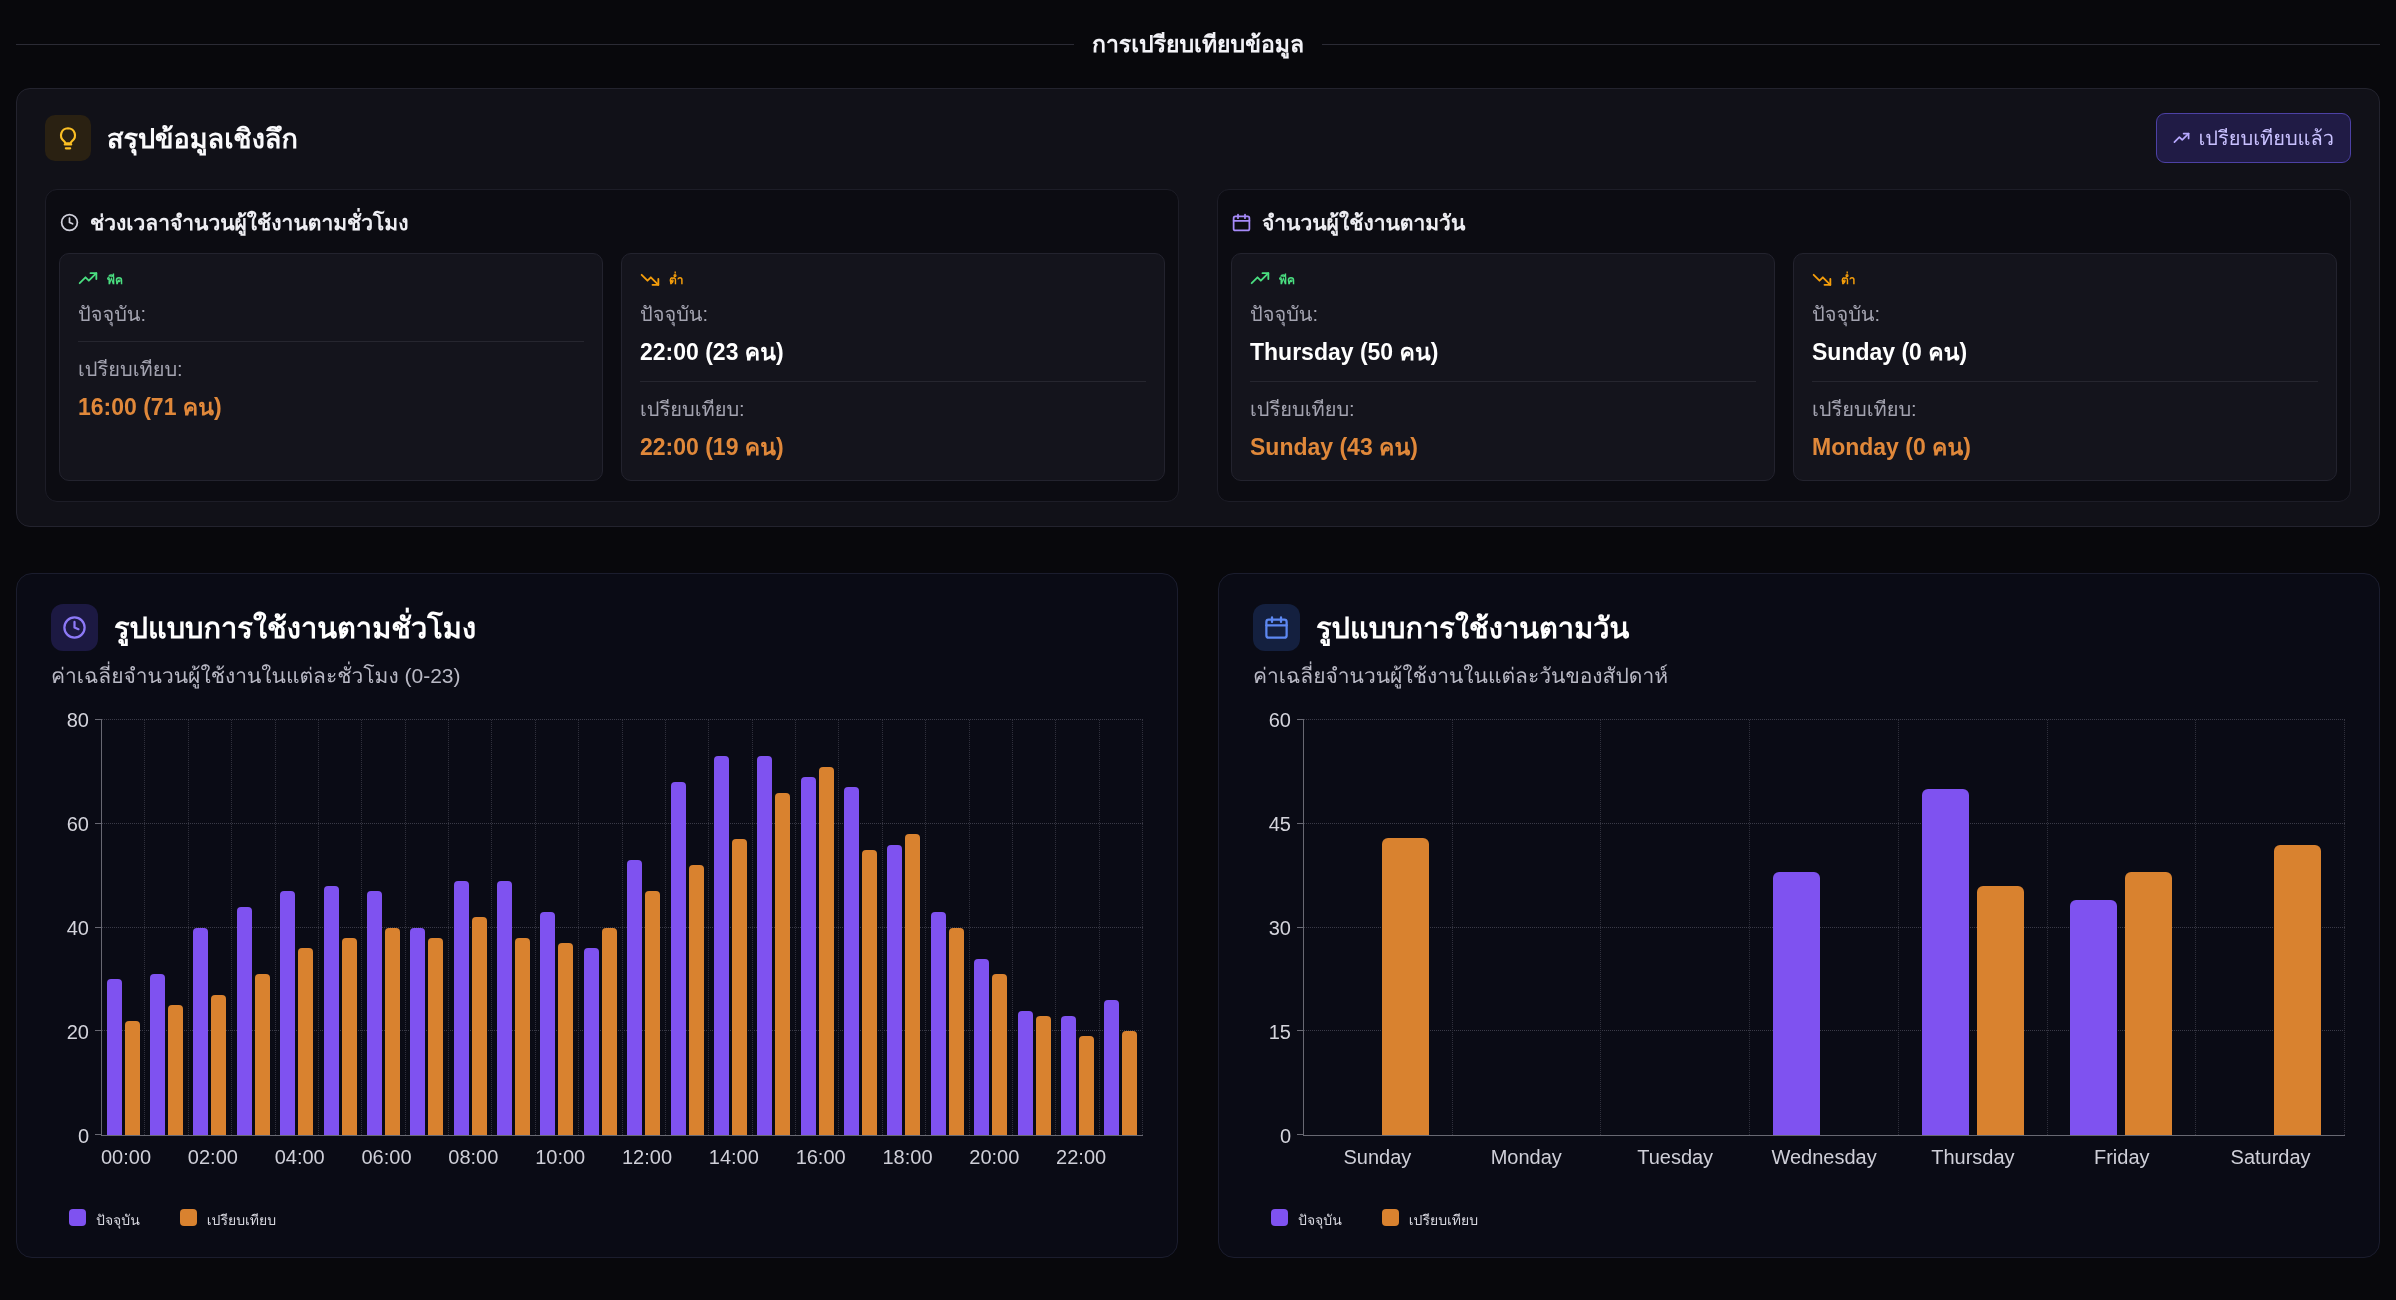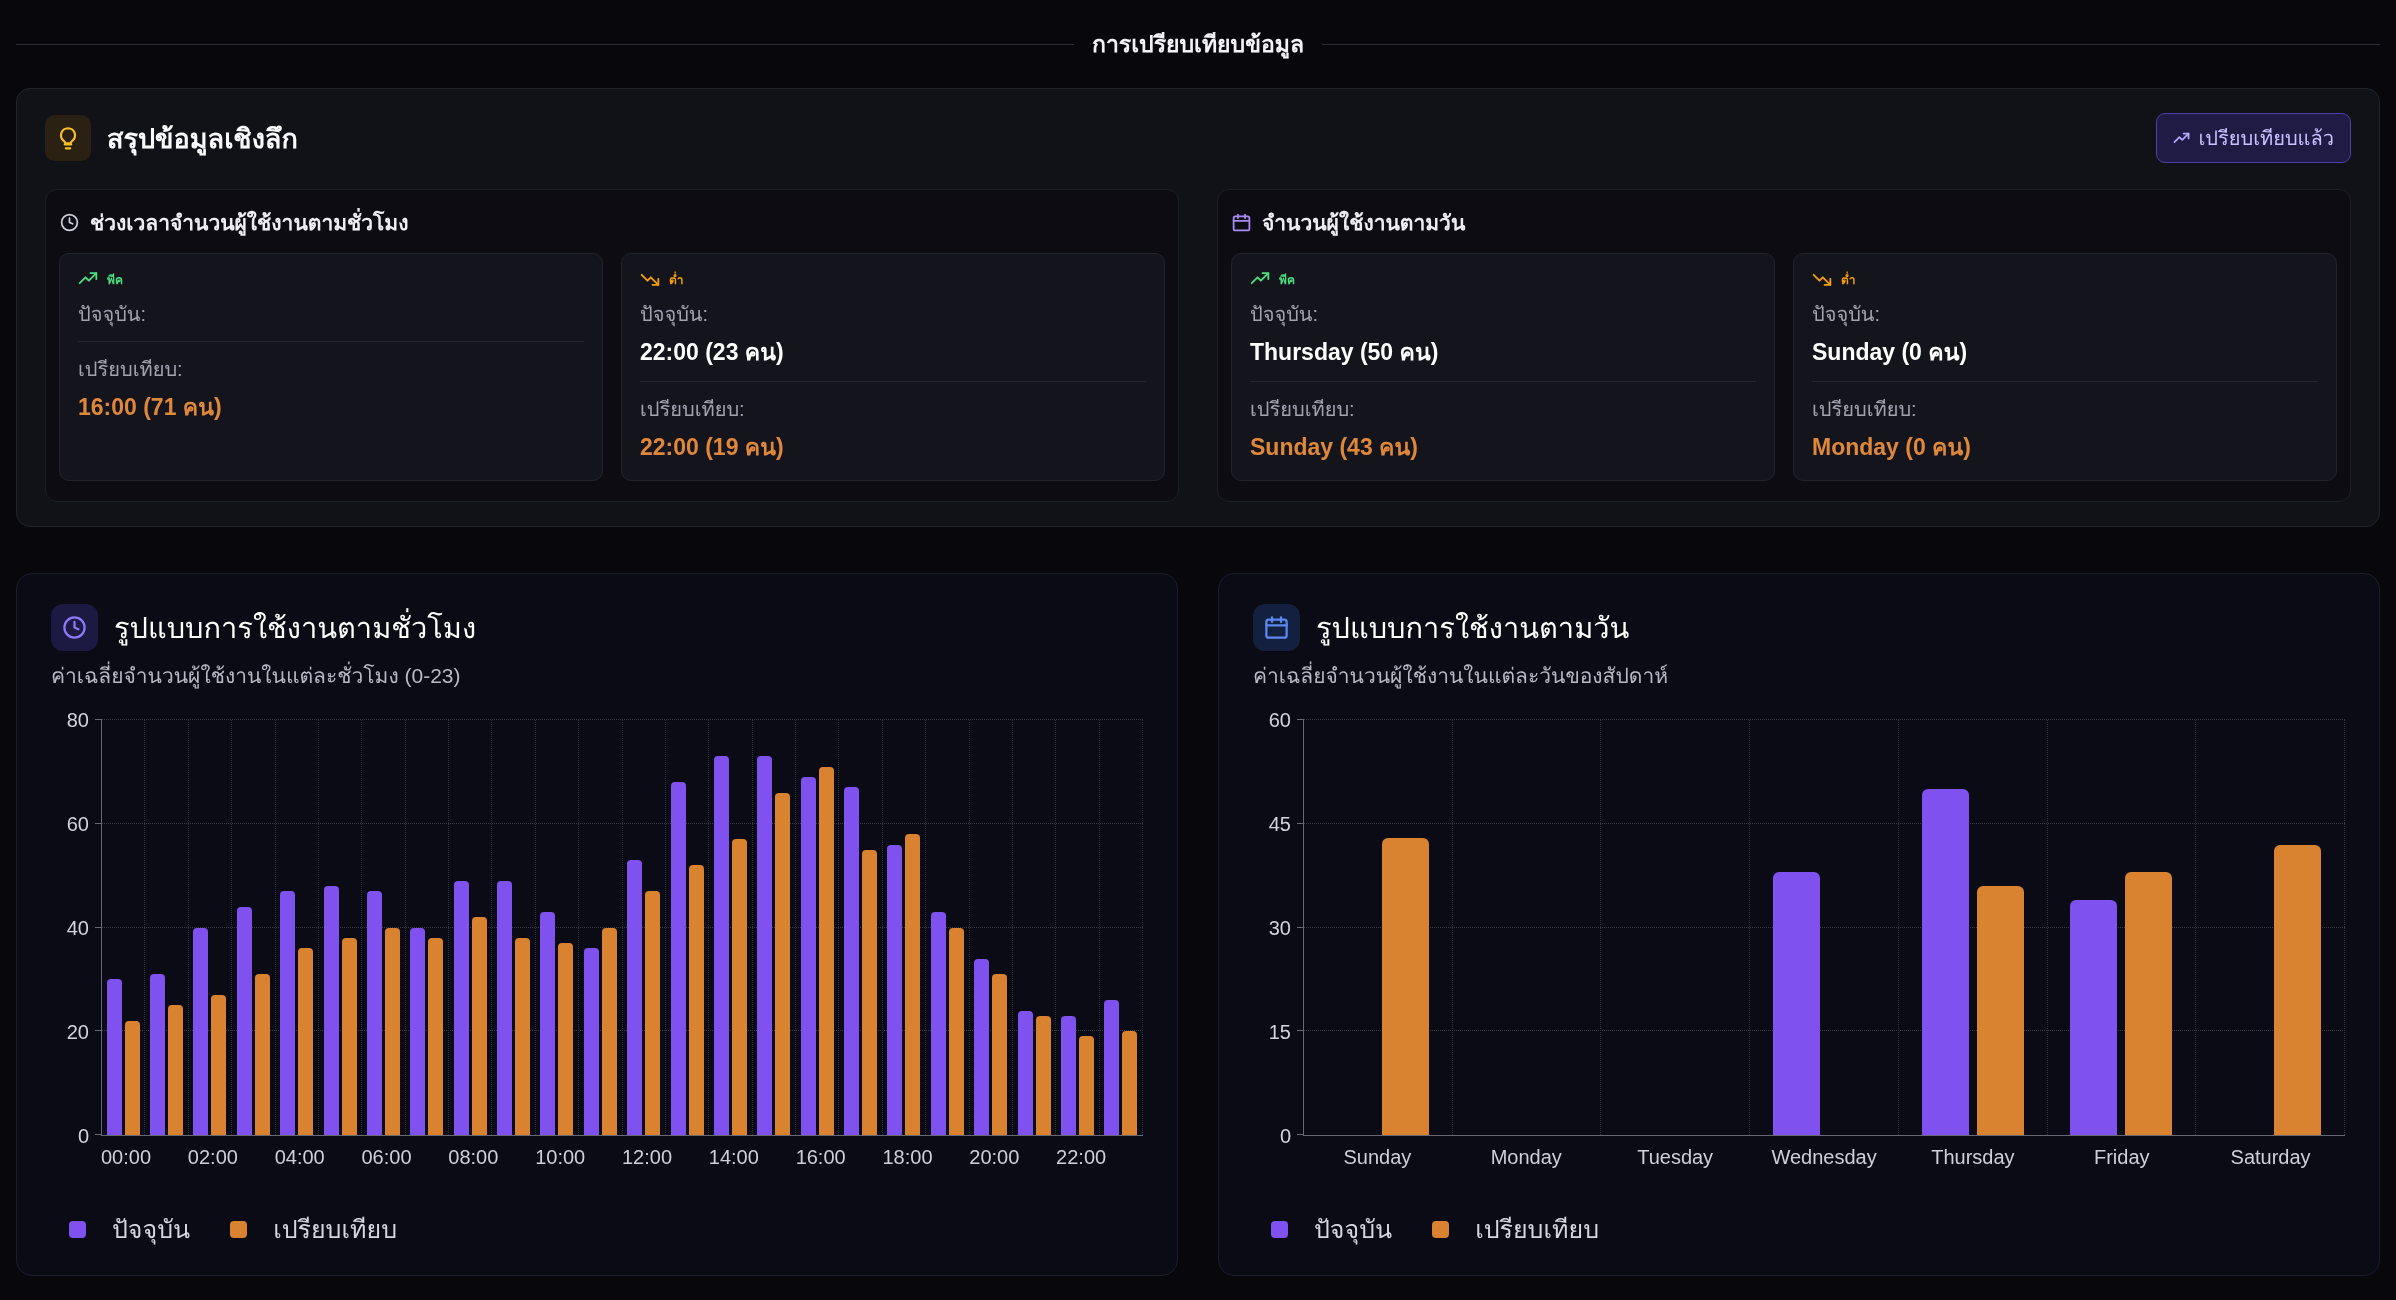--- a/index.html
+++ b/index.html
@@ -36,21 +36,21 @@
   .stat-value--compare{color:#e0883a}
   .stat-divider{margin:11px 0;border-top:1px solid #26262f;height:0}
 
   
   .charts{display:grid;grid-template-columns:1fr 1fr;gap:40px;margin-top:46px}
   .chart-card{background:#0a0b15;border:1px solid #1b1d2e;border-radius:16px;padding:30px 34px 26px}
   .chart-head{display:flex;align-items:center;gap:16px}
   .icon-badge{width:47px;height:47px;border-radius:12px;display:flex;align-items:center;justify-content:center;flex:none}
   .icon-badge--clock{background:#1c1942;color:#8d79f7}
   .icon-badge--cal{background:#14203f;color:#5d88f2}
-  .chart-title{font-size:29px;font-weight:normal;color:#ffffff}
+  .chart-title{font-size:29px;font-weight:bold;color:#ffffff}
   .chart-subtitle{margin-top:8px;font-size:21px;color:#b9b9c5}
   .chart-body{display:flex;margin-top:28px}
   .y-axis{position:relative;width:50px;height:416px;flex:none}
   .y-tick-label{position:absolute;right:12px;font-size:20px;line-height:20px;color:#d4d4dc;text-align:right;width:38px}
   .plot-col{flex:1;min-width:0}
   .plot{position:relative;height:416px;border-left:1px solid #686872;border-bottom:1px solid #686872}
   .y-tick{position:absolute;left:-7px;width:7px;height:1px;background:#686872}
   .gridline-h{position:absolute;left:0;right:0;border-top:1px dotted #3a3a47}
   .groups{position:absolute;inset:0;display:flex}
   .group{flex:1;display:flex;align-items:flex-end;justify-content:center;border-right:1px dotted #30303c;height:100%}
@@ -58,21 +58,21 @@
   .chart--daily .group{gap:8px}
   .slot{display:flex;align-items:flex-end;height:100%}
   .chart--hourly .slot{width:15px}
   .chart--daily .slot{width:47px}
   .bar{width:100%}
   .chart--hourly .bar{border-radius:4px 4px 0 0}
   .chart--daily .bar{border-radius:6px 6px 0 0}
   .x-axis{display:flex;margin-top:10px}
   .x-label{flex:1;text-align:center;font-size:20px;color:#cfcfd8;white-space:nowrap}
   .legend{display:flex;gap:40px;margin-top:40px;margin-left:18px}
-  .legend-item{display:flex;align-items:center;gap:26px;font-size:25px;color:#d6d6de}
+  .legend-item{display:flex;align-items:flex-start;gap:10px;font-size:14px;color:#d6d6de}
   .swatch{width:17px;height:17px;border-radius:4px;display:inline-block}
 </style>
 </head>
 <body>
 
 <div class="divider">
   <span class="line"></span>
   <span class="divider-title">การเปรียบเทียบข้อมูล</span>
   <span class="line"></span>
 </div>

